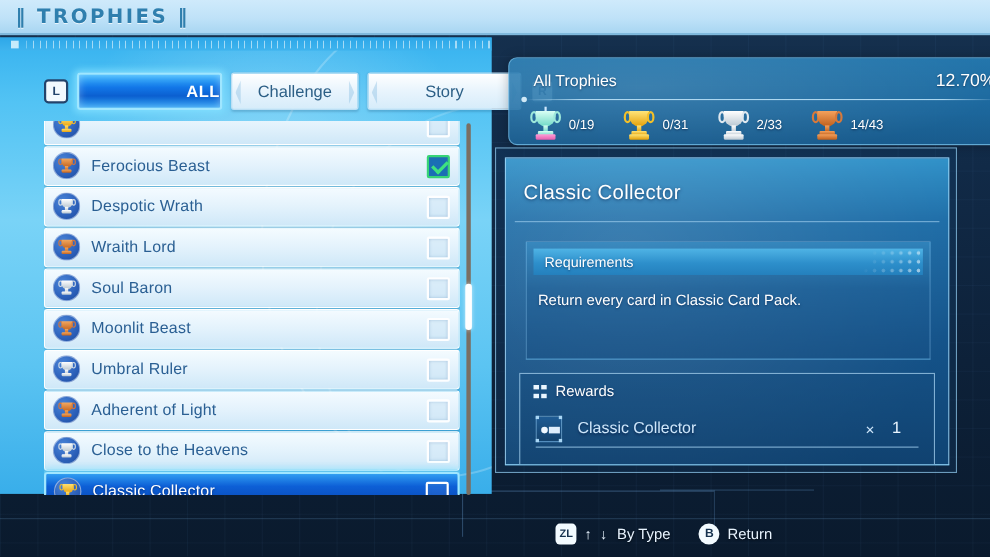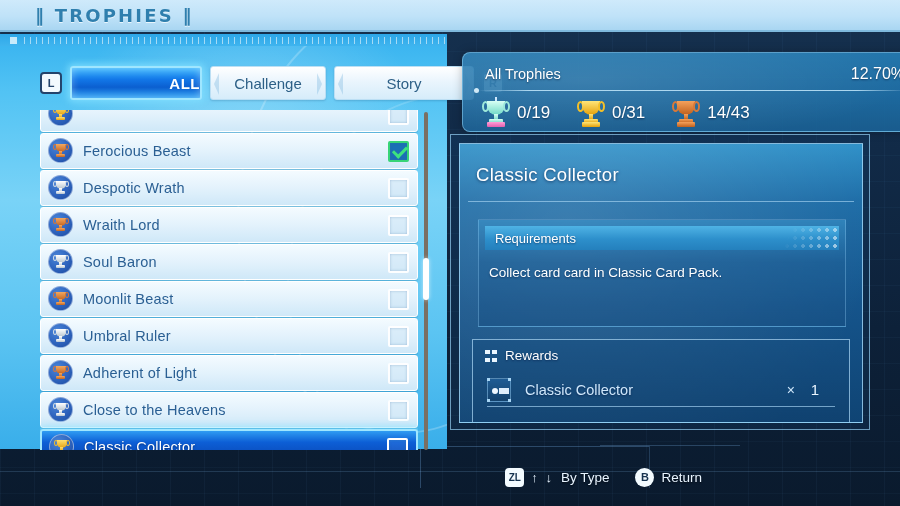--- a/index.html
+++ b/index.html
@@ -40,21 +40,21 @@
   }
 
   
   .titlebar{
     position:absolute; left:0; top:0; width:900px; height:32px;
     background:linear-gradient(180deg,#cfeafb 0%,#bfe2f8 55%,#a9d6f2 100%);
     border-bottom:2px solid #7fb9dd;
     display:flex; align-items:center;
   }
   .title-text{
-    margin-left:35px;
+    margin-left:14px;
     color:#2f7fae;
     font-size:18px; font-weight:bold; letter-spacing:2.2px;
     font-family:"DejaVu Sans", sans-serif;
     text-shadow:0 1px 0 rgba(255,255,255,.7);
   }
 
   
   .left-panel{
     position:absolute; left:0; top:34px; width:447px; height:415px;
     background:linear-gradient(180deg,#36b2ef 0%,#52c3f4 14%,#79d3f7 40%,#5bc4f2 72%,#39aeea 100%);
@@ -227,21 +227,21 @@
     content:""; position:absolute; top:-2px; width:5px; height:5px; border-radius:50%;
     background:rgba(225,245,255,.9);
   }
   .sum-rule::before{ left:-3px; } .sum-rule::after{ right:-3px; }
   .sum-row{
     position:absolute; left:20px; right:14px; top:42px; height:36px;
     display:flex; align-items:center;
   }
   .sum-item{ display:flex; align-items:center; }
   .sum-item .cnt{
-    color:#ffffff; font-size:17px; margin-left:8px;
+    color:#ffffff; font-size:12px; margin-left:8px;
     text-shadow:0 1px 2px rgba(0,20,50,.6);
     font-family:"Liberation Sans", sans-serif;
   }
   .bigcup{ width:26px; height:32px; position:relative; flex:none; }
   .bigcup .b{ position:absolute; left:4px; top:4px; width:18px; height:14px; border-radius:0 0 10px 10px; }
   .bigcup .hl,.bigcup .hr{ position:absolute; top:4px; width:7px; height:11px; border-radius:50%; border-width:2.5px; border-style:solid; }
   .bigcup .hl{ left:-1px; } .bigcup .hr{ right:-1px; }
   .bigcup .s{ position:absolute; left:11px; top:17px; width:4px; height:6px; }
   .bigcup .ba{ position:absolute; left:6px; top:22px; width:14px; height:4px; border-radius:1px; }
   .bigcup .pl{ position:absolute; left:4px; top:25px; width:18px; height:5px; border-radius:1px; }
@@ -351,21 +351,21 @@
   }
   .card-icon .c{ position:absolute; width:3px; height:3px; background:#a8d6f5; }
   .card-icon .c1{ left:-1px; top:-1px; } .card-icon .c2{ right:-1px; top:-1px; }
   .card-icon .c3{ left:-1px; bottom:-1px; } .card-icon .c4{ right:-1px; bottom:-1px; }
   .rew-name{ margin-left:14px; color:#cfe7fb; font-size:14.5px; text-shadow:0 1px 2px rgba(0,20,60,.5); }
   .rew-x{ margin-left:auto; color:#cfe7fb; font-size:14px; }
   .rew-qty{ width:40px; text-align:center; color:#e9f5ff; font-size:15px; }
 
   
   .bottombar{
-    position:absolute; left:0; bottom:12px; width:720px; height:34px;
+    position:absolute; left:0; bottom:4px; width:720px; height:34px;
     display:flex; align-items:center; justify-content:flex-end;
     padding-right:18px; gap:26px;
   }
   .hint{ display:flex; align-items:center; gap:7px; }
   .hint .lbl{ color:#e8f4ff; font-size:13.5px; text-shadow:0 1px 2px rgba(0,0,0,.6); }
   .key-sq{
     width:19px; height:19px; border-radius:4px; background:#f3fbff;
     color:#15324f; font-size:10px; font-weight:bold;
     display:flex; align-items:center; justify-content:center; flex:none;
   }
@@ -584,20 +584,32 @@
             <span class="top"></span>
             <span class="hl"></span>
             <span class="b"></span>
             <span class="hr"></span>
             <span class="s"></span>
             <span class="ba"></span>
             <span class="pl"></span>
           </span>
           <span class="cnt">0/31</span>
         </div>
+        <div class="sum-item" style="margin-right: 28px;">
+          <span class="bigcup silver">
+            <span class="top"></span>
+            <span class="hl"></span>
+            <span class="b"></span>
+            <span class="hr"></span>
+            <span class="s"></span>
+            <span class="ba"></span>
+            <span class="pl"></span>
+          </span>
+          <span class="cnt">2/33</span>
+        </div>
         <div class="sum-item" style="margin-right: 0px;">
           <span class="bigcup bronze">
             <span class="top"></span>
             <span class="hl"></span>
             <span class="b"></span>
             <span class="hr"></span>
             <span class="s"></span>
             <span class="ba"></span>
             <span class="pl"></span>
           </span>
@@ -609,21 +621,21 @@
   <div class="detail-outer">
     <div class="detail">
       <div class="detail-title">Classic Collector</div>
       <div class="detail-sep"></div>
 
       <div class="req-box">
         <div class="req-head">
           <span class="label">Requirements</span>
           <span class="req-dots"></span>
         </div>
-        <div class="req-body">Collect card card in Classic Card Pack.</div>
+        <div class="req-body">Return every card in Classic Card Pack.</div>
       </div>
 
       <div class="rew-box">
         <div class="rew-head">
           <span class="gift-icon">
             <span class="g1"></span>
               <span class="g2"></span>
               <span class="g3"></span>
               <span class="g4"></span>
           </span>

